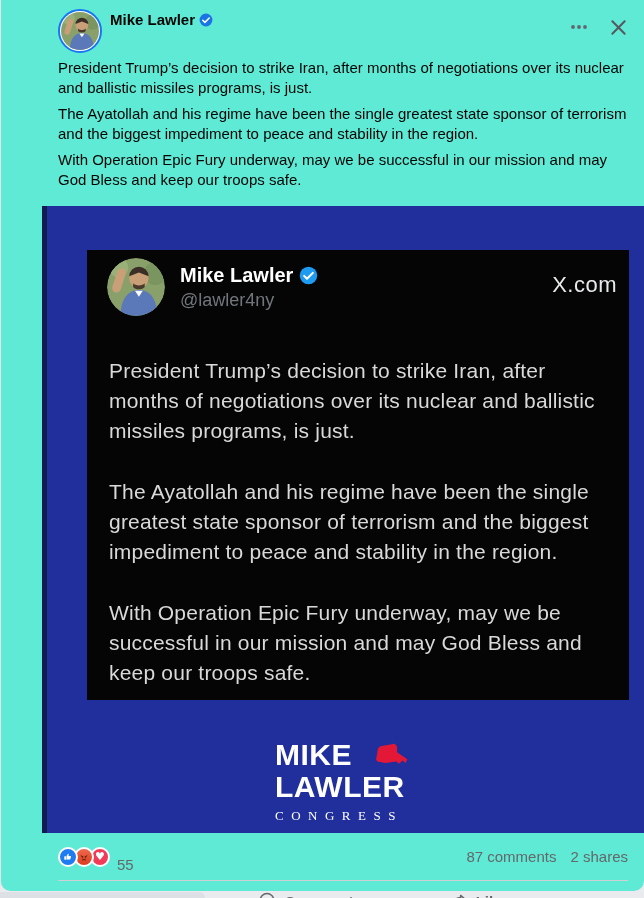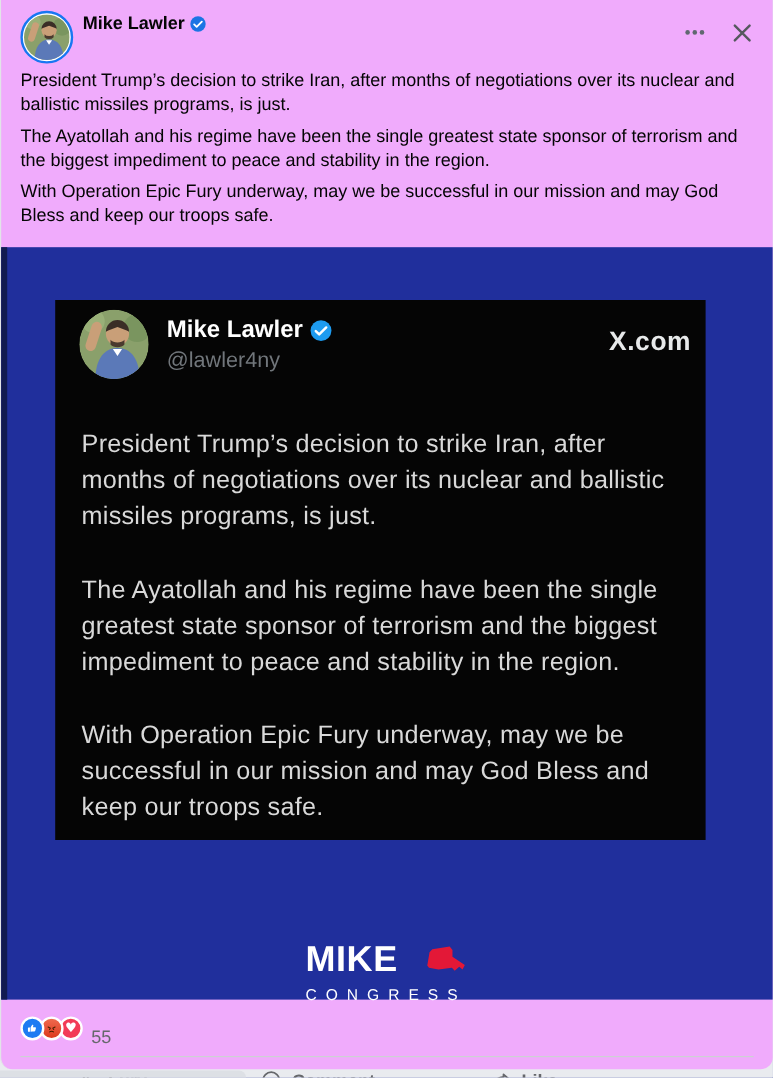--- a/index.html
+++ b/index.html
@@ -1,19 +1,19 @@
 <!DOCTYPE html>
 <html><head>
 <meta charset="utf-8">
 <style>
   * { margin:0; padding:0; box-sizing:border-box; }
   html,body { width:644px; height:898px; overflow:hidden; background:#e9ebef;
     font-family:"Liberation Sans", sans-serif; }
-  .card { position:relative; width:644px; height:891px; background:#f0abfc;
-    border-left:1px solid #e2e4e8; border-radius:0 0 10px 10px; }
+  .card { position:relative; width:644px; height:891px; background:#5eead4;
+    border-left:1px solid #e2e4e8; border-radius:0 0 10px 10px;padding-left:41px; }
 
   
   .post-header { display:flex; align-items:flex-start; padding:9px 16px 0; height:50px; }
   .avatar-ring { width:44px; height:44px; border-radius:50%; border:2px solid #1876f2;
     padding:1px; background:#fff; cursor:pointer; flex:0 0 auto; }
   .avatar-ring svg, .tweet-avatar svg { display:block; width:100%; height:100%; border-radius:50%; }
   .header-text { margin-left:8px; flex:1; }
   .name-row { display:flex; align-items:center; gap:4px; margin-top:2px; }
   .author-name { font-size:15px; font-weight:700; color:#050505; cursor:pointer; }
   .verified { width:14px; height:14px; display:inline-block; }
@@ -36,33 +36,33 @@
   .tweet-card { position:absolute; left:45px; top:44px; width:542px; height:450px;
     background:#050505; }
   .tweet-header { position:absolute; left:20px; top:8px; right:12px; height:62px; }
   .tweet-avatar { position:absolute; left:0; top:0; width:58px; height:58px;
     border-radius:50%; overflow:hidden; }
   .tweet-name-block { position:absolute; left:73px; top:6px; }
   .tweet-name-row { display:flex; align-items:center; gap:6px; }
   .tweet-name { font-size:20px; font-weight:700; color:#ffffff; }
   .tweet-verified { width:19px; height:19px; display:inline-block; }
   .tweet-handle { font-size:18px; color:#71767b; margin-top:3px; }
-  .x-watermark { position:absolute; right:0; top:14px; font-size:22px; font-weight:700;
+  .x-watermark { position:absolute; right:0; top:14px; font-size:22px; font-weight:400;
     color:#e7e9ea; letter-spacing:0.5px; }
   .tweet-body { position:absolute; left:22px; top:106px; width:512px; }
   .tweet-body p { font-size:21px; line-height:30px; color:#d9d9d9; margin-bottom:31px;
     letter-spacing:0.2px; }
 
   .campaign-logo { position:absolute; left:50%; top:533px; transform:translateX(-50%);
     color:#ffffff; text-align:left; }
-  .logo-row1 { display:flex; align-items:flex-start; gap:19px;margin-top:45px; }
+  .logo-row1 { display:flex; align-items:flex-start; gap:19px; }
   .logo-mike, .logo-lawler { font-size:30px; font-weight:700; line-height:32px;
     letter-spacing:0.5px; }
   .ny-shape { width:40px; height:28px; margin-top:2px; }
-  .logo-congress { font-size:13px; font-weight:400; letter-spacing:7.5px; margin-top:5px; }
+  .logo-congress { font-size:13px; font-weight:400; letter-spacing:7.5px; margin-top:5px;font-family:Liberation Serif, serif; }
 
   
   .engagement-row { display:flex; align-items:center; justify-content:space-between;
     padding:7px 16px; font-size:15px; color:#65676b; }
   .reaction-group { display:flex; align-items:center; cursor:pointer; }
   .reaction { width:20px; height:20px; border-radius:50%; border:2px solid #fff;
     display:flex; align-items:center; justify-content:center; }
   .reaction + .reaction { margin-left:-4px; }
   .reaction-like  { background:#1e7bf2; z-index:3; }
   .reaction-angry { background:linear-gradient(180deg,#ef6a4e,#dc3a1e); z-index:2; }
@@ -180,20 +180,21 @@
       </div>
     </div>
 
     <div class="campaign-logo">
       <div class="logo-row1">
         <span class="logo-mike">MIKE</span>
         <svg class="ny-shape" viewBox="0 0 40 30">
           <path d="M4 20 L6 8 L8.5 5.5 L24 3 L26.5 6 L26.5 12 L37.5 19.5 L35.5 23.5 L32.5 21 L28.5 24.5 L26 22 L14 23.5 L5.5 22 Z" fill="#e31837"></path>
         </svg>
       </div>
+      <div class="logo-lawler">LAWLER</div>
       <div class="logo-congress">CONGRESS</div>
     </div>
   </div>
 
   <div class="engagement-row">
     <div class="reaction-group">
       <span class="reaction reaction-like">
         <svg viewBox="0 0 20 20">
           <path d="M4.6 8.6h2v6h-2c-.4 0-.8-.35-.8-.8V9.4c0-.45.4-.8.8-.8z M7.4 14.3V8.9l2.3-4.1c.85-.2 1.65.45 1.65 1.35 0 .2-.03.42-.1.62l-.55 1.53h3c.8 0 1.4.78 1.2 1.55l-.95 3.4c-.17.62-.73 1.05-1.37 1.05-1.75 0-3.4-.25-5.18-.4z" fill="#ffffff"></path>
         </svg>
@@ -203,20 +204,24 @@
           <path d="M5.2 8.2l3.2 1.5 M14.8 8.2l-3.2 1.5" stroke="#441f00" stroke-width="1.5" stroke-linecap="round"></path>
           <circle cx="7.3" cy="11.2" r="0.95" fill="#441f00"></circle>
           <circle cx="12.7" cy="11.2" r="0.95" fill="#441f00"></circle>
           <path d="M7.3 14.8 Q10 13.2 12.7 14.8" stroke="#441f00" stroke-width="1.5" stroke-linecap="round"></path>
         </svg>
       </span>
       <span class="reaction reaction-love">
           <span>♥</span>
         </span>
       <span class="reaction-count">55</span>
+    </div>
+    <div class="count-group">
+      <span>87 comments</span>
+      <span>2 shares</span>
     </div>
   </div>
 
   <div class="divider"></div>
 
   <div class="action-row">
     <button class="action-btn">
       <svg viewBox="0 0 20 20" fill="none" stroke="#65676b" stroke-width="1.5" stroke-linejoin="round">
         <path d="M3 9.2h2.5v7H3.6c-.33 0-.6-.27-.6-.6z"></path>
         <path d="M5.5 15.6V9.3l2.9-4.9c1-.3 2 .45 2 1.55 0 .25-.04.5-.13.74L9.5 8.8h4.3c.95 0 1.63.9 1.4 1.8l-1.25 4.35c-.24.85-1.02 1.45-1.9 1.45-2.1 0-4.3-.3-6.55-.8z"></path>

